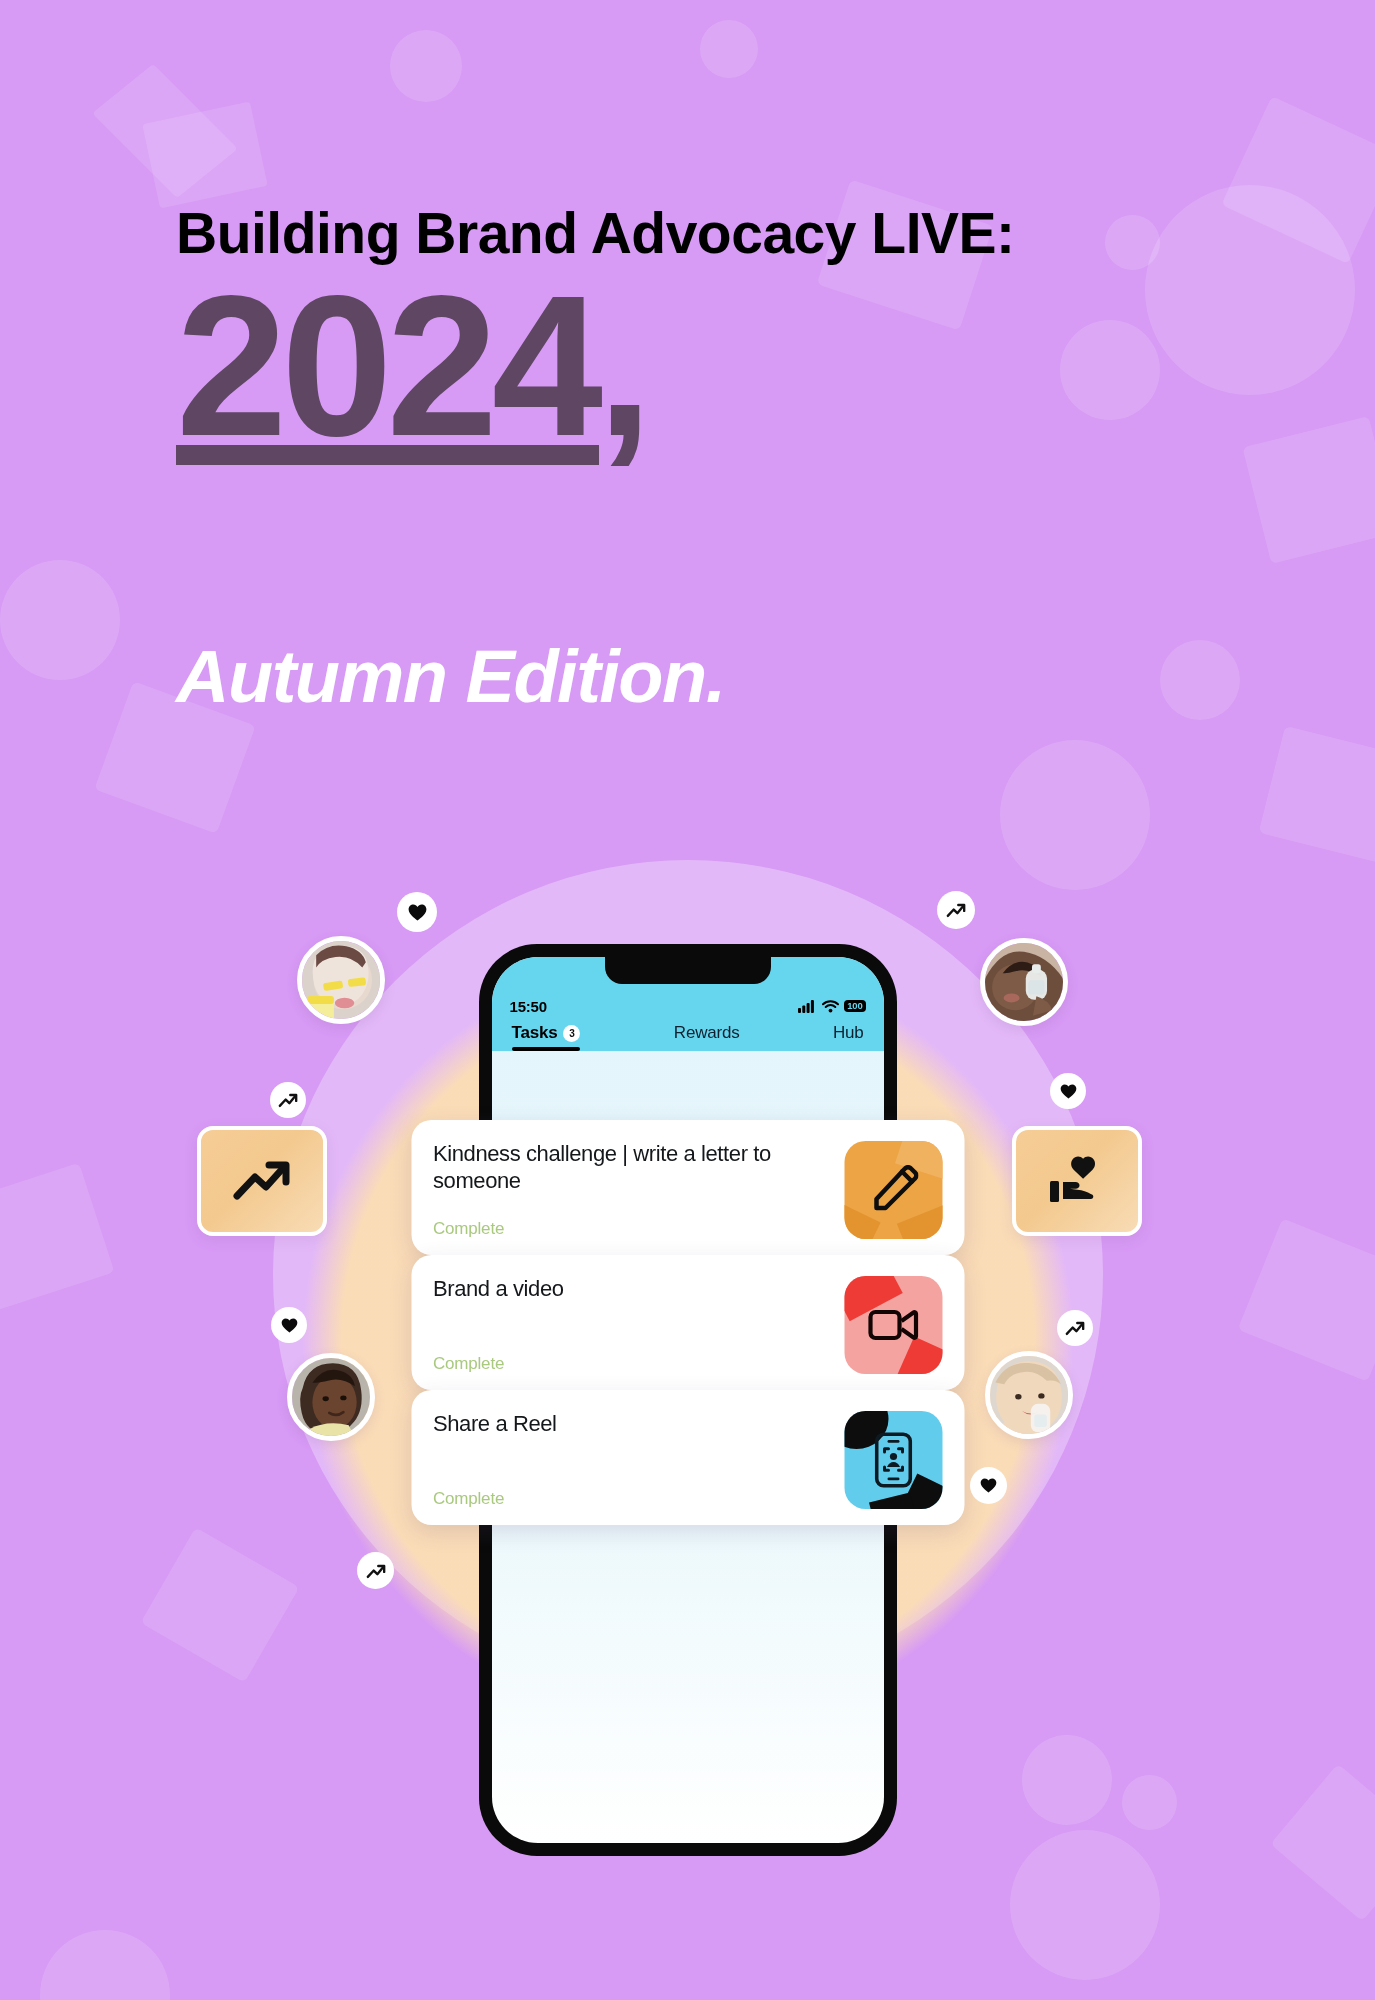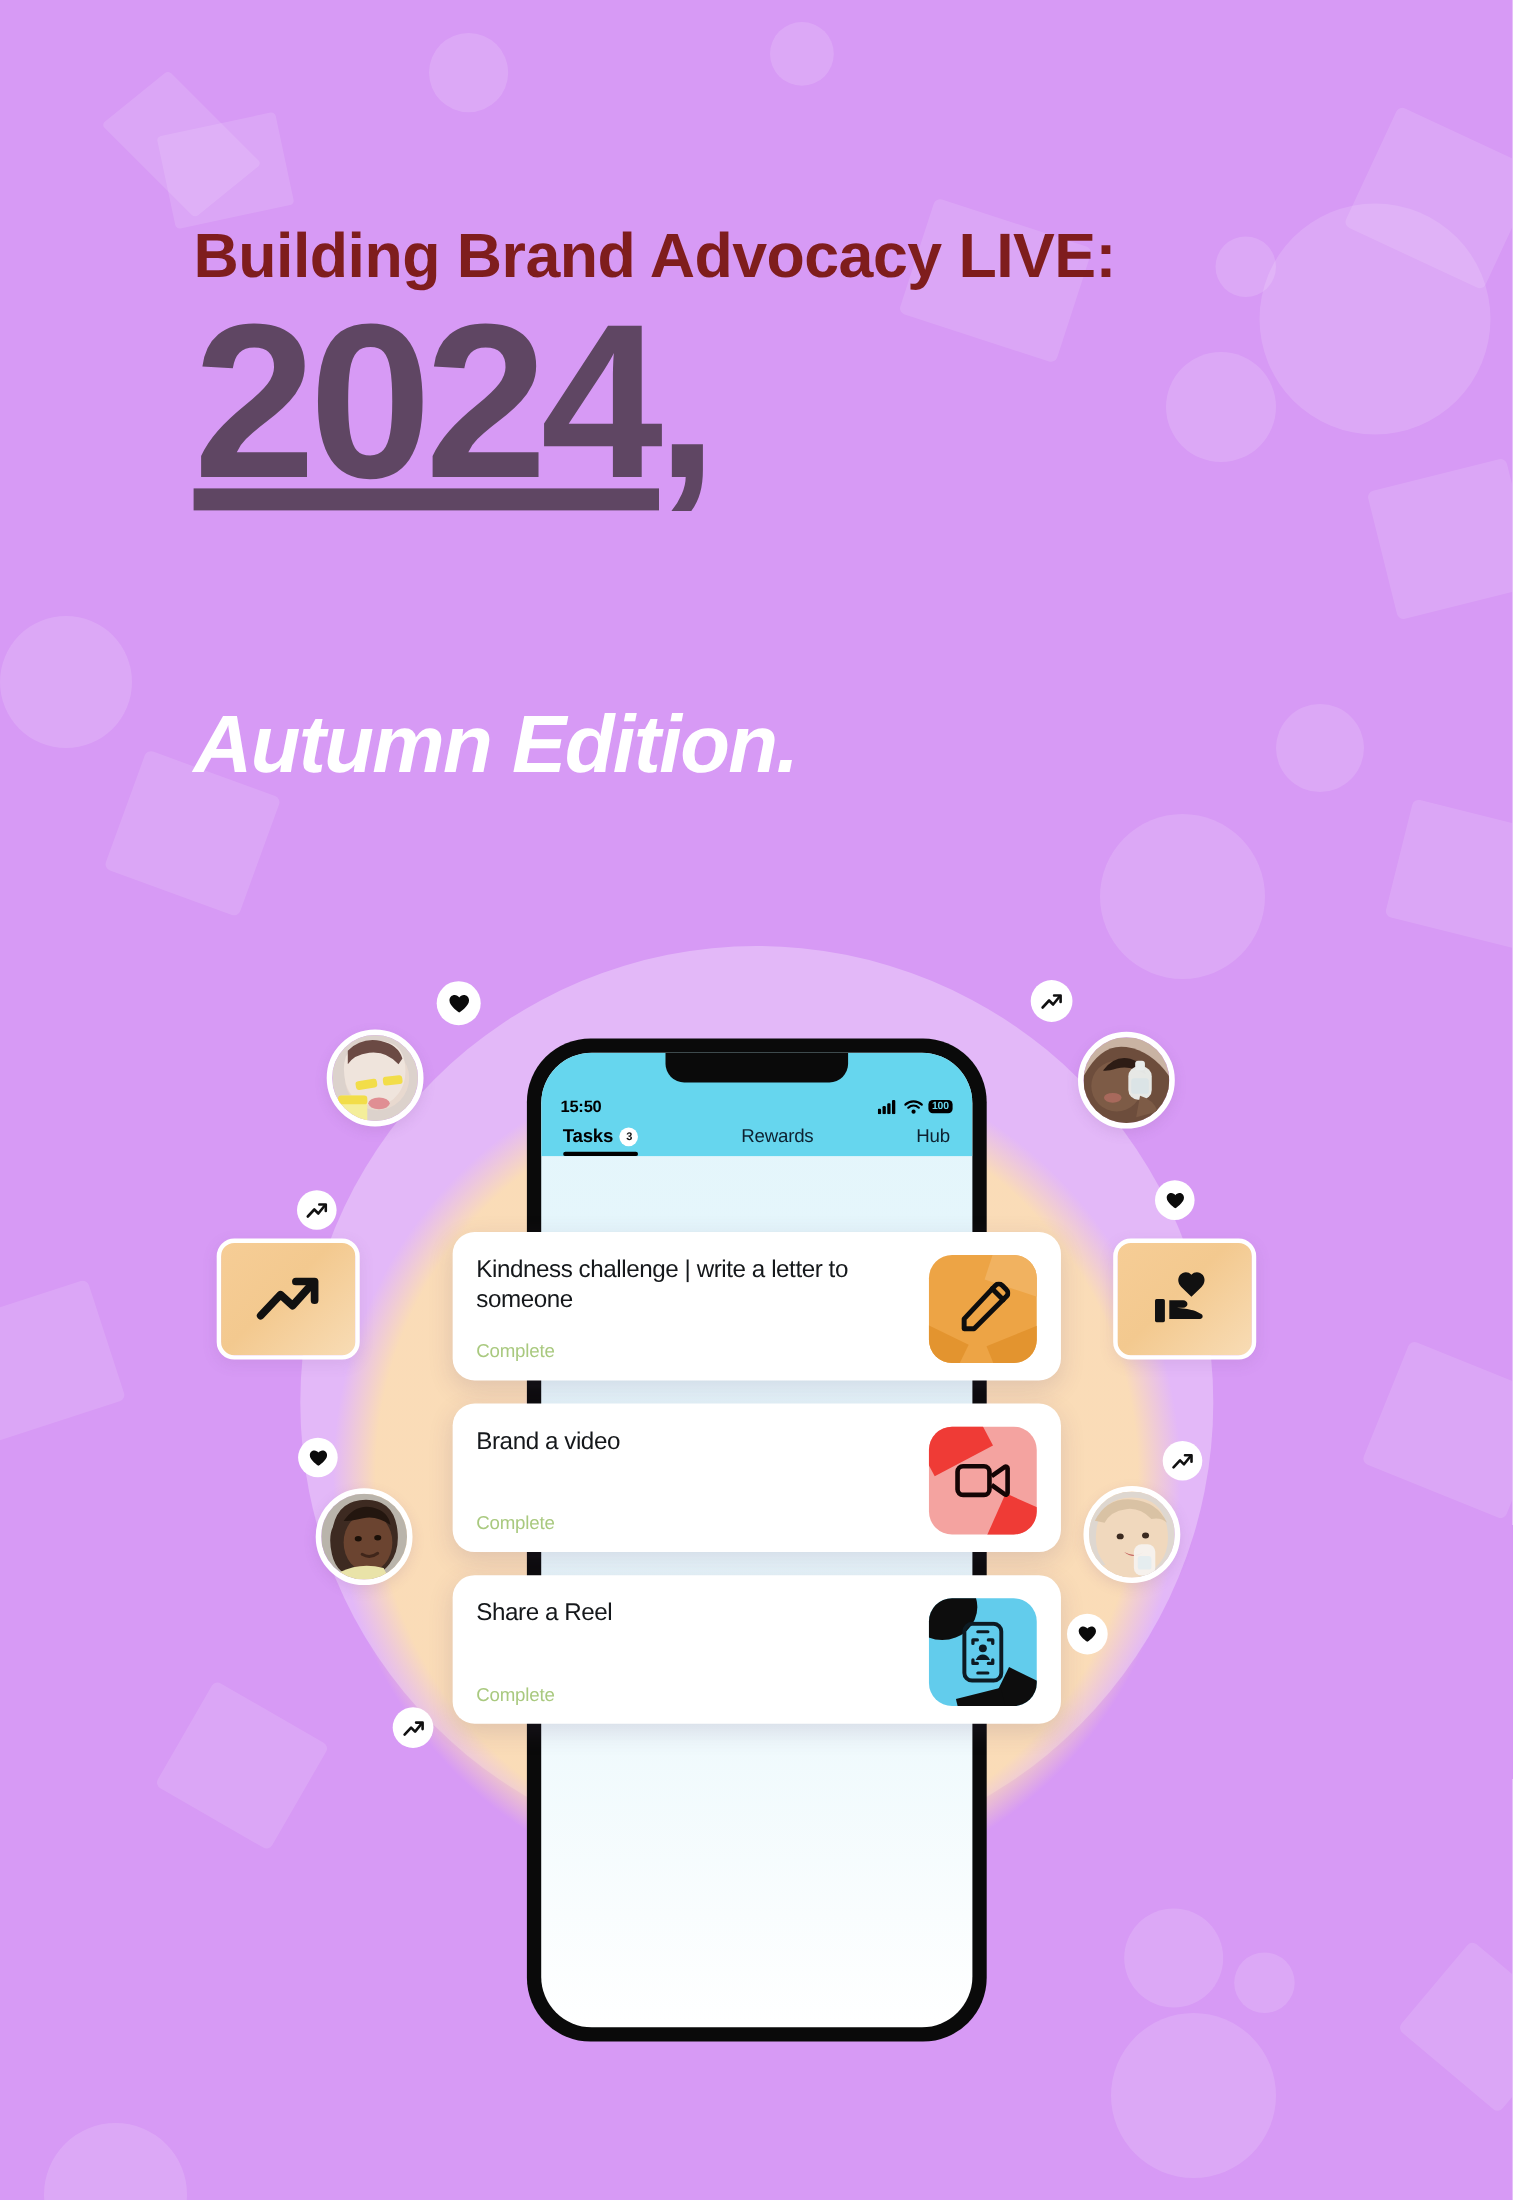--- a/index.html
+++ b/index.html
@@ -36,21 +36,21 @@
   .headline {
     position: absolute;
     left: 176px;
     top: 205px;
     width: 1150px;
     z-index: 30;
   }
   .hl-line1 {
     font-size: 57px;
     font-weight: 700;
-    color: #7f1d1d;
+    color: #000000;
     letter-spacing: -0.5px;
     line-height: 1.0;
     white-space: nowrap;
   }
   .hl-line2 {
     font-size: 75px;
     font-weight: 700;
     color: #5f4663;
     letter-spacing: -1px;
     line-height: 1.28;
@@ -225,21 +225,20 @@
   
   .cards {
     position: absolute;
     left: 50%;
     transform: translateX(-50%);
     top: 290px;
     width: 553px;
     z-index: 25;
     display: flex;
     flex-direction: column;
-    gap: 21px;
   }
   .card {
     background: #ffffff;
     border-radius: 20px;
     box-shadow: 0 7px 22px rgba(90,60,110,0.16);
     padding: 21px 22px 16px 22px;
     display: flex;
     align-items: stretch;
     justify-content: space-between;
     gap: 14px;

